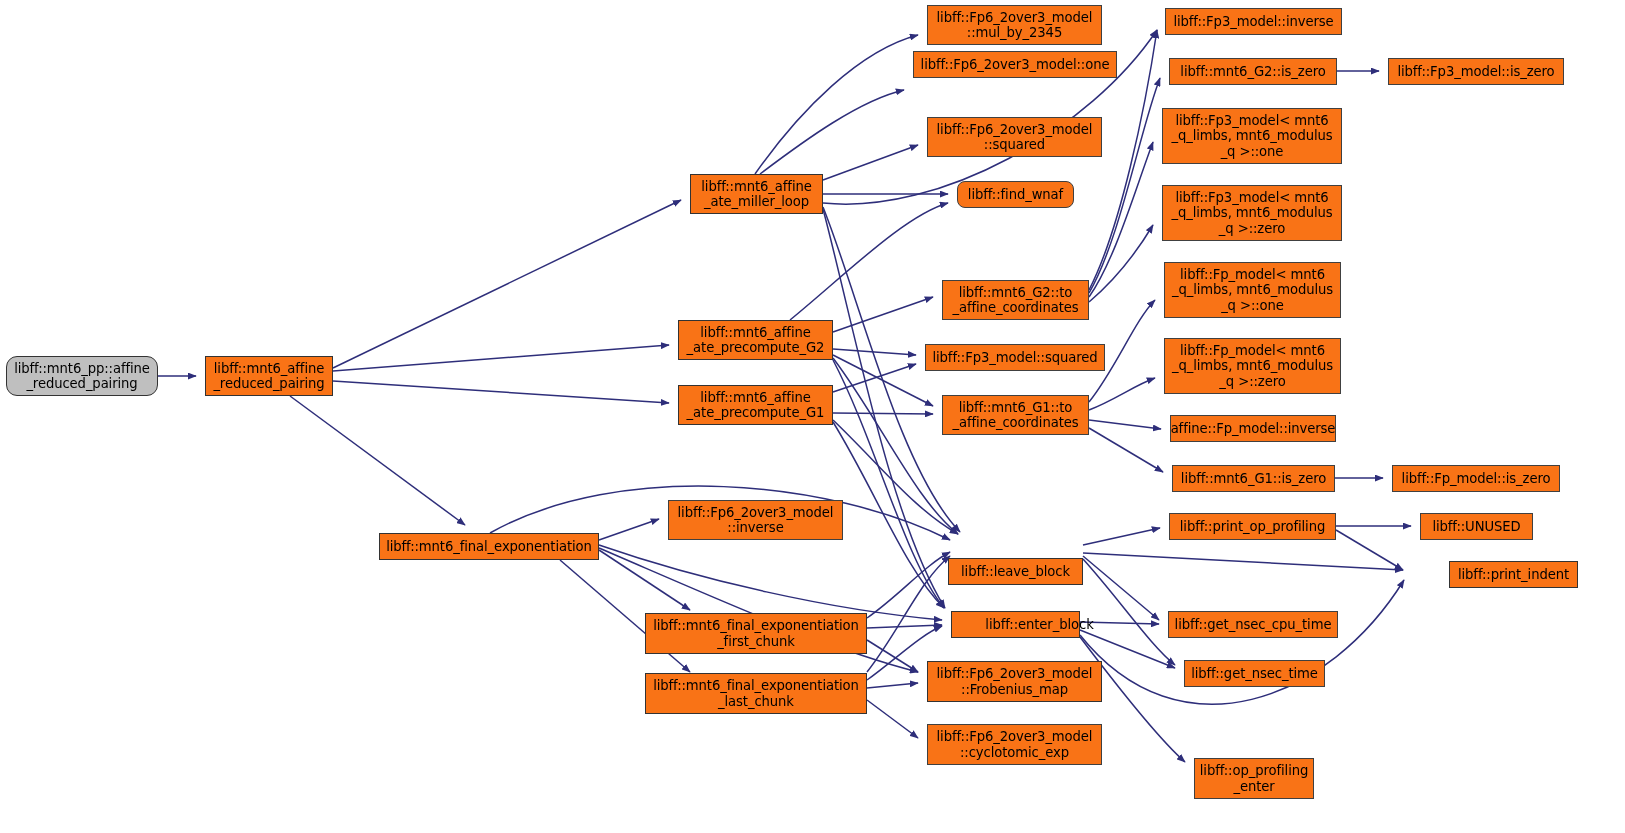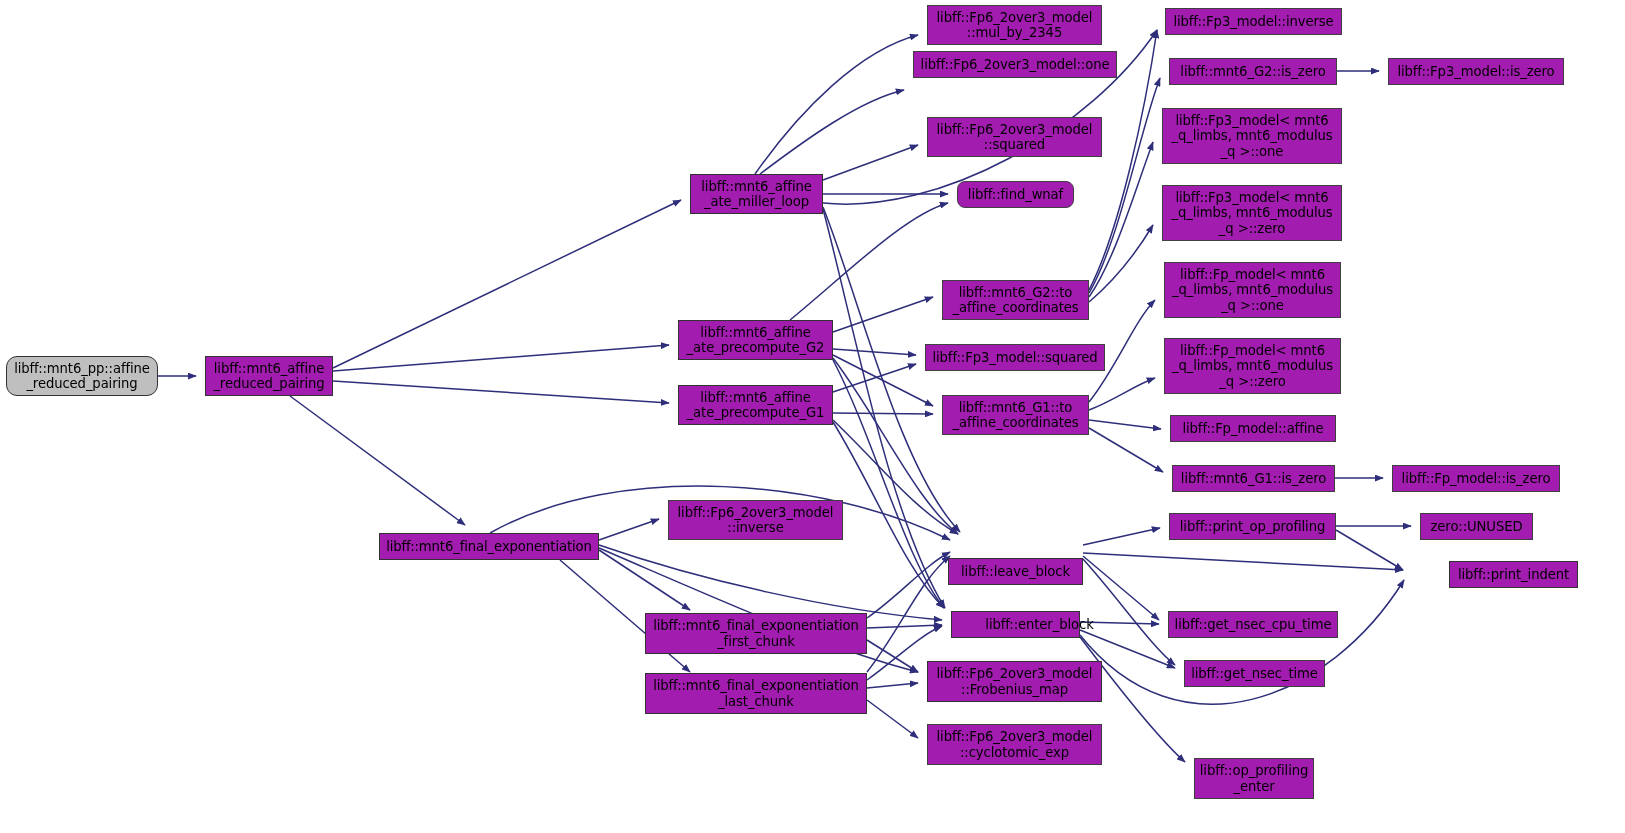--- a/index.html
+++ b/index.html
@@ -22,21 +22,21 @@
     left: 0;
     top: 0;
     width: 1625px;
     height: 833px;
     pointer-events: none;
   }
   .node {
     position: absolute;
     box-sizing: border-box;
     border: 1px solid #404040;
-    background: #a21caf;
+    background: #f97316;
     color: #000000;
     font-size: 13.2px;
     line-height: 15.5px;
     text-align: center;
     display: flex;
     align-items: center;
     justify-content: center;
     white-space: pre-line;
     letter-spacing: -0.1px;
     z-index: 3;
@@ -166,26 +166,26 @@
 _q &gt;::one</span></div>
       <div class="node" style="left: 1162px; top: 185px; width: 180px; height: 56px;"><span>libff::Fp3_model&lt; mnt6
 _q_limbs, mnt6_modulus
 _q &gt;::zero</span></div>
       <div class="node" style="left: 1164px; top: 262px; width: 177px; height: 56px;"><span>libff::Fp_model&lt; mnt6
 _q_limbs, mnt6_modulus
 _q &gt;::one</span></div>
       <div class="node" style="left: 1164px; top: 338px; width: 177px; height: 56px;"><span>libff::Fp_model&lt; mnt6
 _q_limbs, mnt6_modulus
 _q &gt;::zero</span></div>
-      <div class="node" style="left: 1170px; top: 415px; width: 166px; height: 27px;"><span>libff::Fp_model::affine</span></div>
+      <div class="node" style="left: 1170px; top: 415px; width: 166px; height: 27px;"><span>affine::Fp_model::inverse</span></div>
       <div class="node" style="left: 1172px; top: 465px; width: 163px; height: 27px;"><span>libff::mnt6_G1::is_zero</span></div>
       <div class="node" style="left: 1169px; top: 513px; width: 167px; height: 27px;"><span>libff::print_op_profiling</span></div>
       <div class="node" style="left: 1168px; top: 611px; width: 170px; height: 27px;"><span>libff::get_nsec_cpu_time</span></div>
       <div class="node" style="left: 1184px; top: 660px; width: 141px; height: 27px;"><span>libff::get_nsec_time</span></div>
       <div class="node" style="left: 1194px; top: 758px; width: 120px; height: 41px;"><span>libff::op_profiling
 _enter</span></div>
       <div class="node" style="left: 1388px; top: 58px; width: 176px; height: 27px;"><span>libff::Fp3_model::is_zero</span></div>
       <div class="node" style="left: 1392px; top: 465px; width: 168px; height: 27px;"><span>libff::Fp_model::is_zero</span></div>
-      <div class="node" style="left: 1420px; top: 513px; width: 113px; height: 27px;"><span>zero::UNUSED</span></div>
+      <div class="node" style="left: 1420px; top: 513px; width: 113px; height: 27px;"><span>libff::UNUSED</span></div>
       <div class="node emph" style="left: 1412px; top: 561px; width: 129px; height: 27px; margin-left: 37px;"><span>libff::print_indent</span></div>
     </div>
 
 </div>
 
 </body></html>

